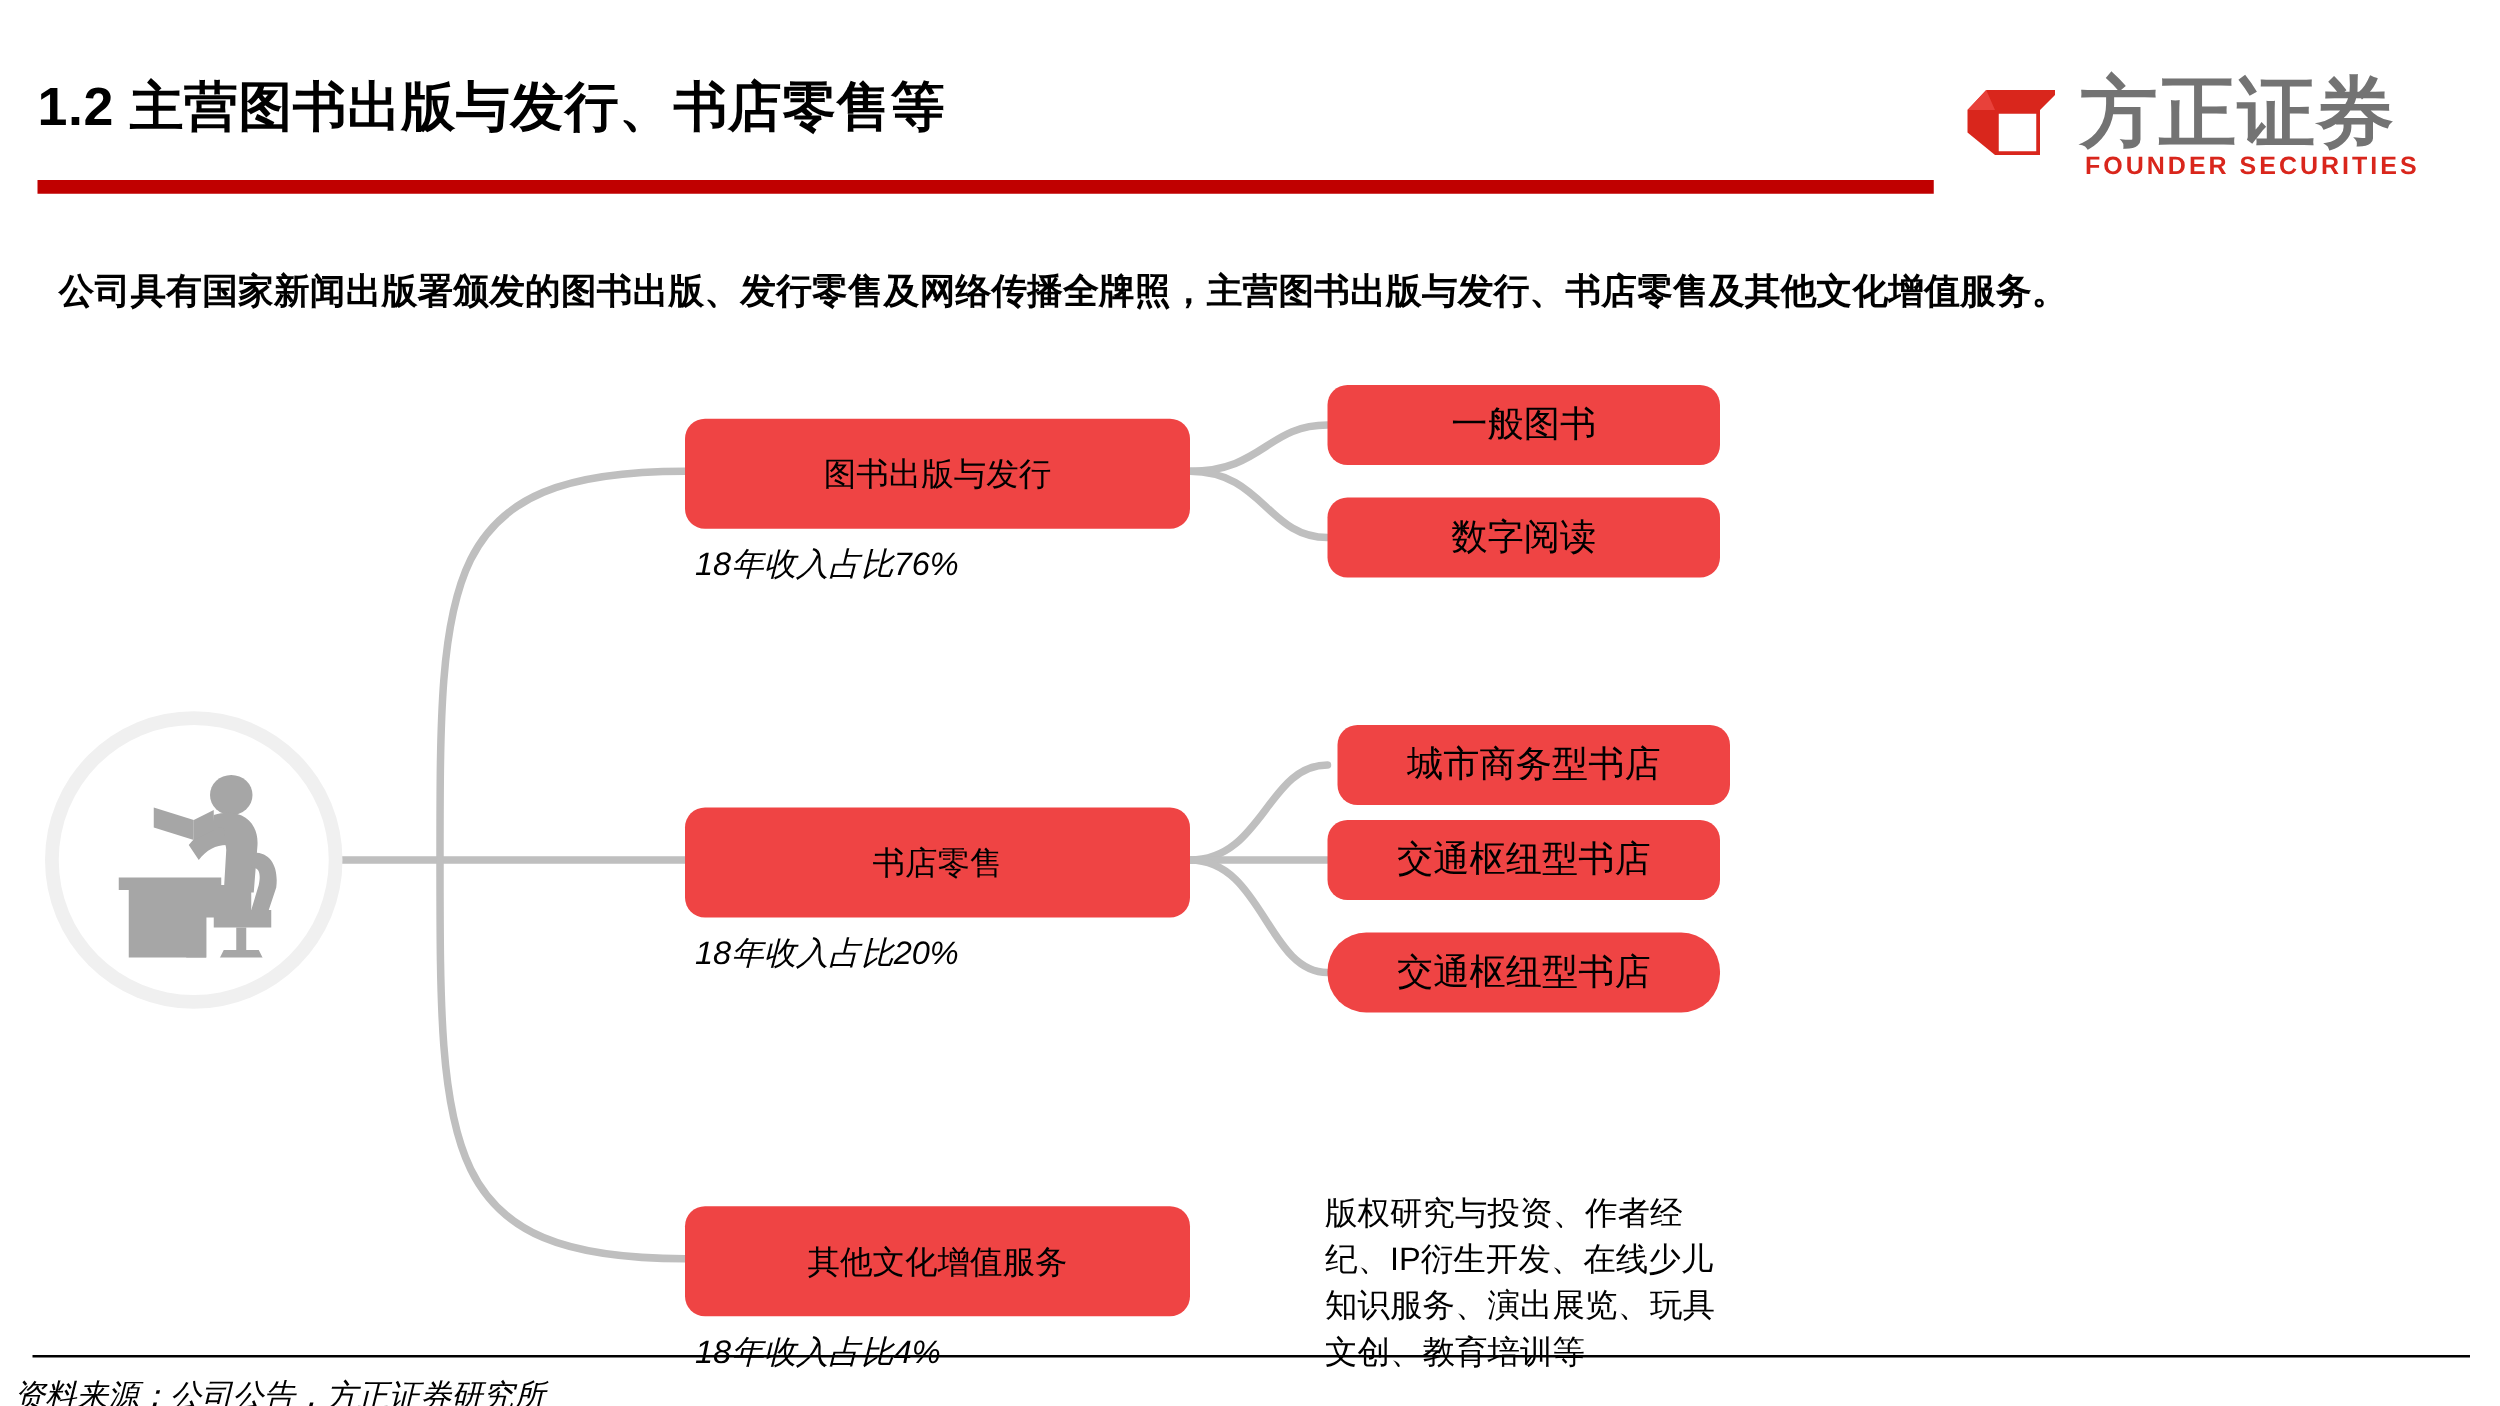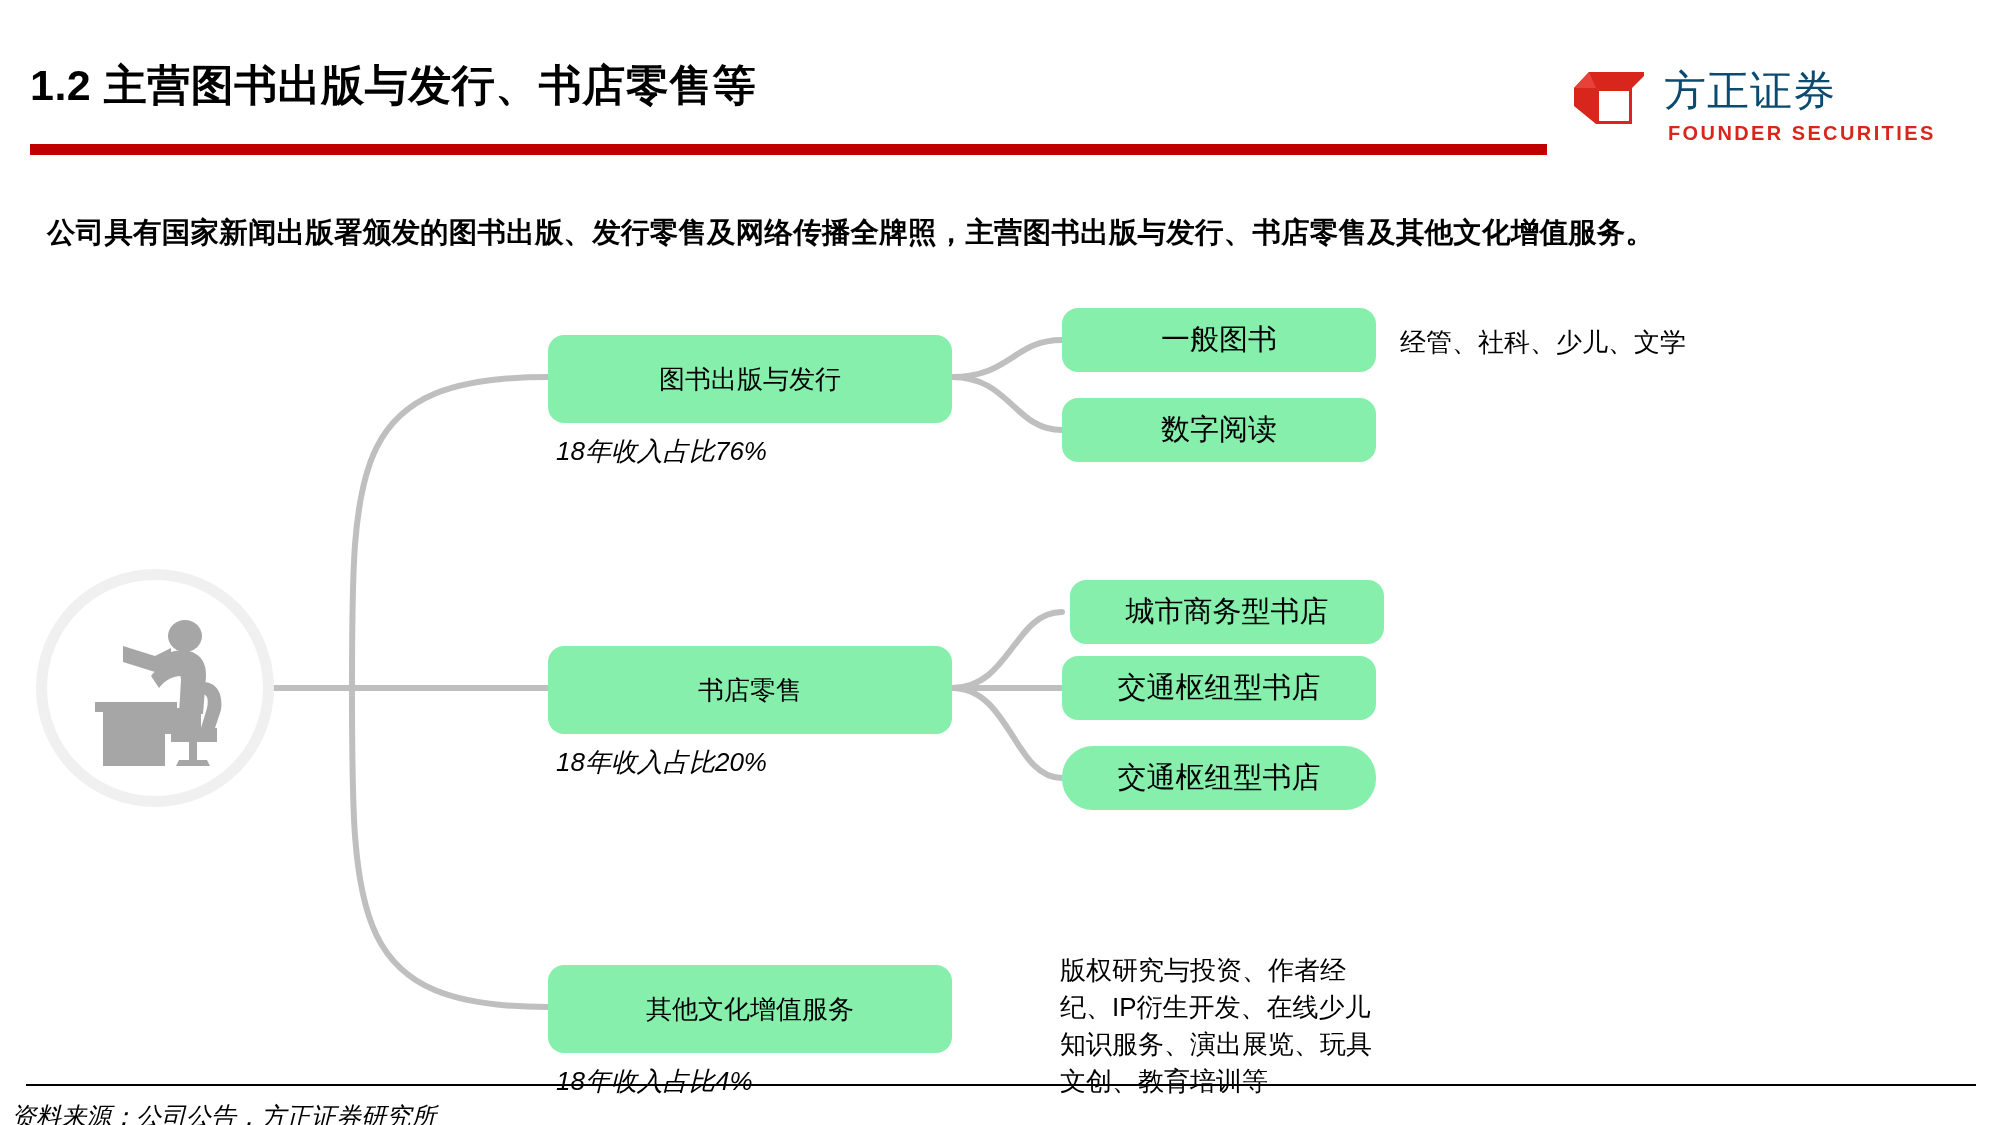--- a/index.html
+++ b/index.html
@@ -52,23 +52,23 @@
     position: absolute;
     left: 0;
     top: 8px;
     width: 78px;
     height: 72px;
   }
   .logo-cn {
     position: absolute;
     left: 92px;
     top: 0px;
-    font-size: 42px;
-    font-weight: normal;
-    color: #0c4a6e;
+    font-size: 62px;
+    font-weight: bold;
+    color: #737373;
     letter-spacing: 1px;
     line-height: 66px;
     white-space: nowrap;
   }
   .logo-en {
     position: absolute;
     left: 96px;
     top: 64px;
     font-size: 20px;
     font-weight: bold;
@@ -116,21 +116,21 @@
     box-shadow: 0 0 0 11px #f0f0f0;
   }
   .hub svg {
     position: absolute;
     left: 28px;
     top: 30px;
   }
 
   .node {
     position: absolute;
-    background: #86efac;
+    background: #ef4444;
     border-radius: 16px;
     display: flex;
     align-items: center;
     justify-content: center;
     box-sizing: border-box;
   }
   .node-l1 {
     width: 404px;
     height: 88px;
     font-size: 26px;
@@ -271,21 +271,20 @@
       <span>其他文化增值服务</span>
     </div>
     <div class="caption" style="left:556px; top:782px;">18年收入占比4%</div>
 
     <div class="node node-l2" style="left:1062px; top:26px;">
       <span>一般图书</span>
     </div>
     <div class="node node-l2" style="left:1062px; top:116px;">
       <span>数字阅读</span>
     </div>
-    <div class="sidenote" style="left:1400px; top:42px;">经管、社科、少儿、文学</div>
 
     <div class="node node-l2" style="left:1070px; top:298px;">
       <span>城市商务型书店</span>
     </div>
     <div class="node node-l2" style="left:1062px; top:374px;">
       <span>交通枢纽型书店</span>
     </div>
     <div class="node node-l2" style="left:1062px; top:464px;border-radius:31px;">
       <span>交通枢纽型书店</span>
     </div>

